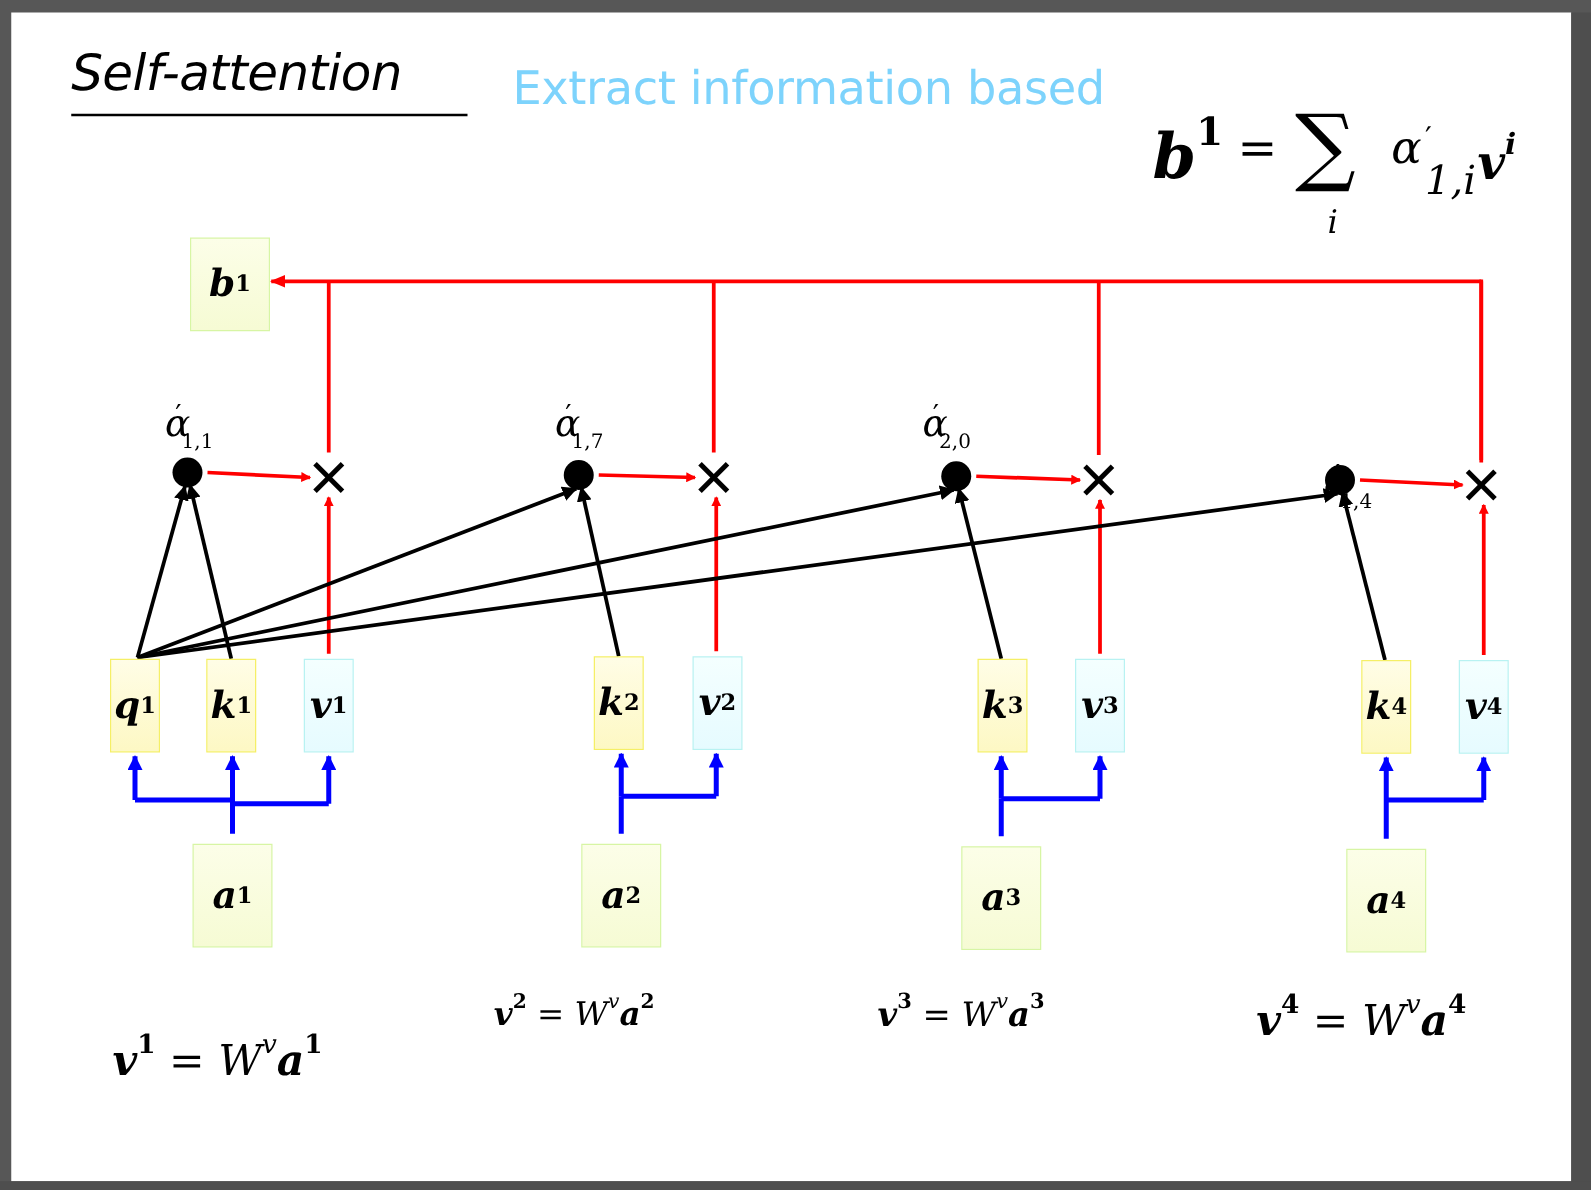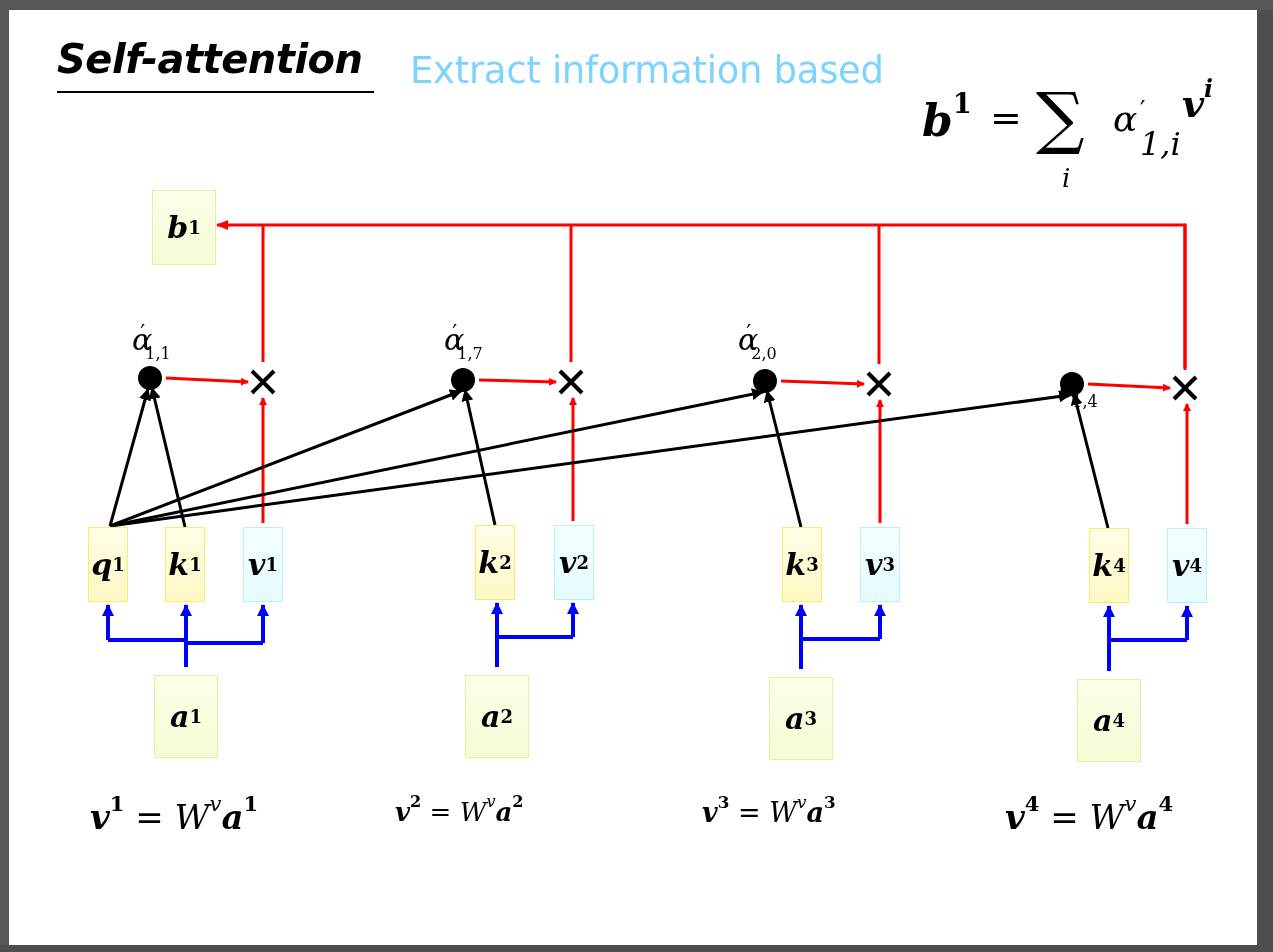--- a/index.html
+++ b/index.html
@@ -19,21 +19,21 @@
     position: absolute; left: 1257px; top: 10px; width: 16px; height: 942px;
     background: #4e4e4e;
   }
   #shadow-b {
     position: absolute; left: 0px; top: 945px; width: 1273px; height: 7px;
     background: #4e4e4e;
   }
   .title {
     position: absolute; left: 57px; top: 36px;
     font-family: "DejaVu Sans", sans-serif;
-    font-weight: bold; font-style: italic;
+    font-weight: normal; font-style: italic;
     font-size: 40px; letter-spacing: -0.5px;
     color: #000;
   }
   .title-underline {
     position: absolute; left: 57px; top: 91px; width: 317px; height: 2px; background: #000;
   }
   .subtitle {
     position: absolute; left: 410px; top: 42px;
     font-family: "DejaVu Sans", sans-serif;
     font-size: 37px; line-height: 58px; color: #7dd3fc;
@@ -65,28 +65,28 @@
 <div id="shadow-b"></div>
 
 <div class="title">Self-attention</div>
 <div class="title-underline"></div>
 
 <div class="subtitle">
   <div>Extract information based</div>
 </div>
 
 <div>
-  <span class="math bi" style="left:922px; top:95px; font-size:44px;"><span>b</span><sup style="font-style:normal">1</sup></span>
+  <span class="math bi" style="left:922px; top:95px; font-size:50px;"><span>b</span><sup style="font-style:normal">1</sup></span>
   <span class="math" style="left:990px; top:96px; font-size:38px;">=</span>
   <span class="math" style="left:1036px; top:78px; font-size:68px;">∑</span>
   <span class="math it" style="left:1062px; top:163px; font-size:26px;">i</span>
   <span class="math it" style="left:1113px; top:98px; font-size:36px;"><span>α</span></span>
   <span class="math" style="left:1140px; top:96px; font-size:24px;">′</span>
   <span class="math it" style="left:1140px; top:125px; font-size:32px;">1,i</span>
-  <span class="math bi" style="left:1182px; top:81px; font-size:38px;"><span>v</span><sup>i</sup></span>
+  <span class="math bi" style="left:1182px; top:107px; font-size:38px;"><span>v</span><sup>i</sup></span>
 </div>
 
 <svg id="wires" width="1273" height="952">
   <defs>
     <marker id="ah-red" markerWidth="8" markerHeight="8" refX="7" refY="4" orient="auto" markerUnits="userSpaceOnUse">
       <path d="M0,0 L8,4 L0,8 z" fill="#ff0000"></path>
     </marker>
     <marker id="ah-red-big" markerWidth="12" markerHeight="10" refX="11" refY="5" orient="auto" markerUnits="userSpaceOnUse">
       <path d="M0,0 L12,5 L0,10 z" fill="#ff0000"></path>
     </marker>
@@ -231,21 +231,21 @@
         <sup>4</sup>
       </div>
     <div class="box a" style="left:1077px; top:679px; width:64px; height:83px;">
         <span>a</span>
         <sup>4</sup>
       </div>
   </div>
 </div>
 
 <div>
-  <div class="math" style="left:90px; top:797px; font-size:34px;">
+  <div class="math" style="left:90px; top:829px; font-size:34px;">
     <span class="bi">v</span><sup class="bi" style="font-style:normal;font-weight:bold">1</sup>
     <span>=</span>
     <span class="it">W</span><sup class="it">v</sup><span class="bi">a</span><sup style="font-weight:bold">1</sup>
   </div>
   <div class="math" style="left:395px; top:797px; font-size:26px;">
     <span class="bi">v</span><sup style="font-weight:bold">2</sup>
     <span>=</span>
     <span class="it">W</span><sup class="it">v</sup><span class="bi">a</span><sup style="font-weight:bold">2</sup>
   </div>
   <div class="math" style="left:702px; top:797px; font-size:27px;">

